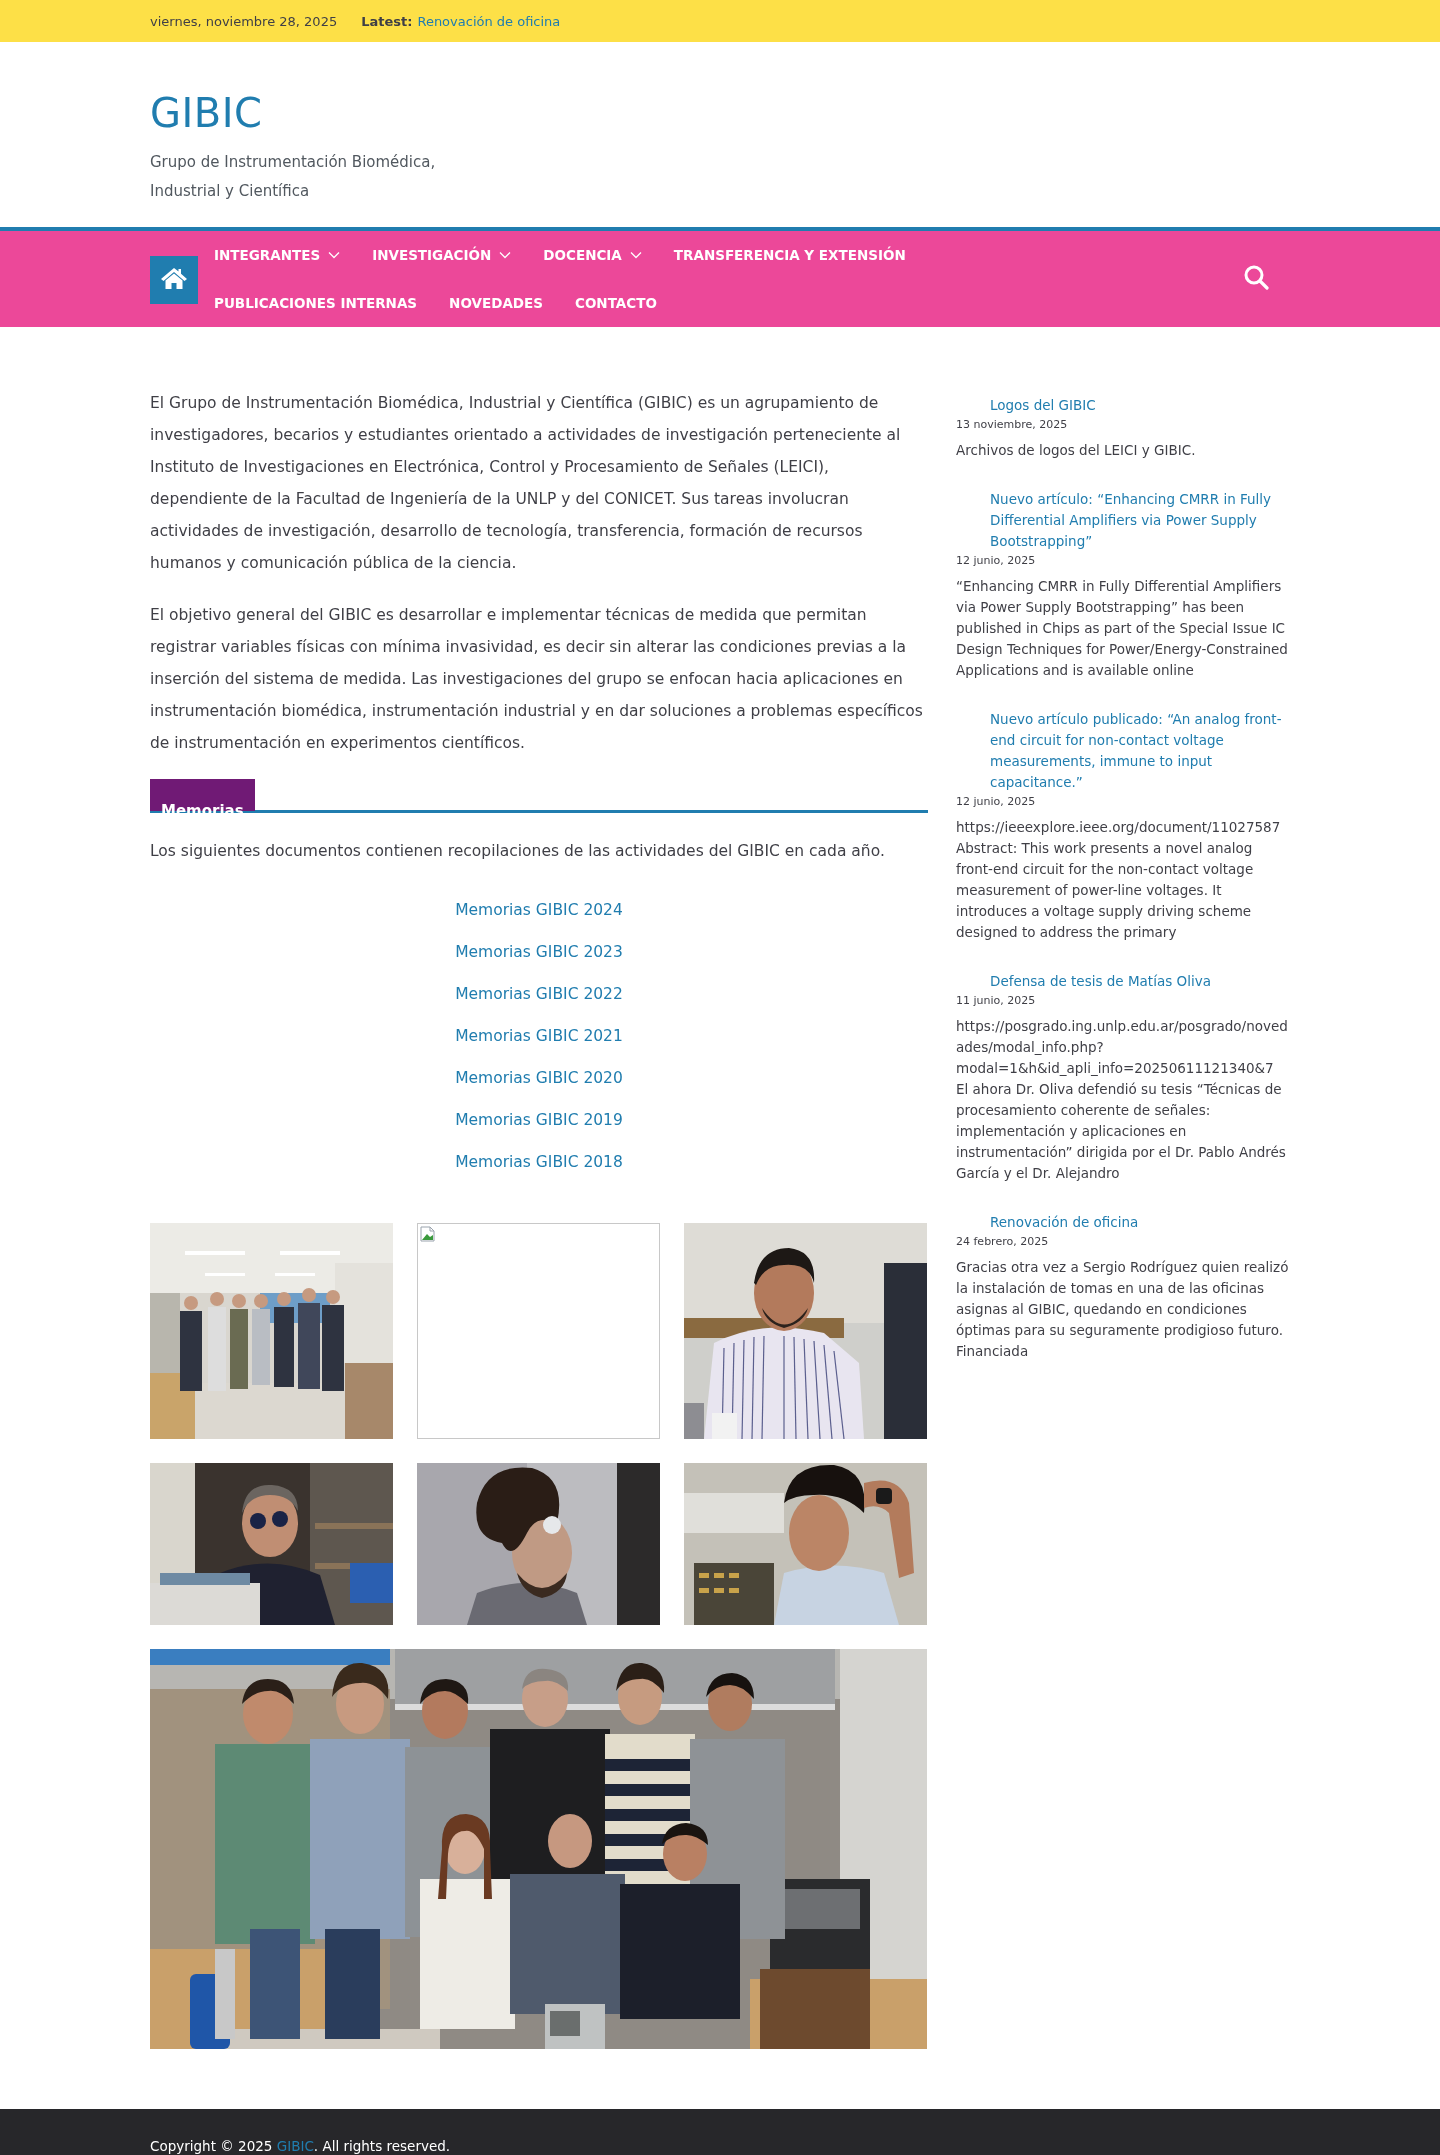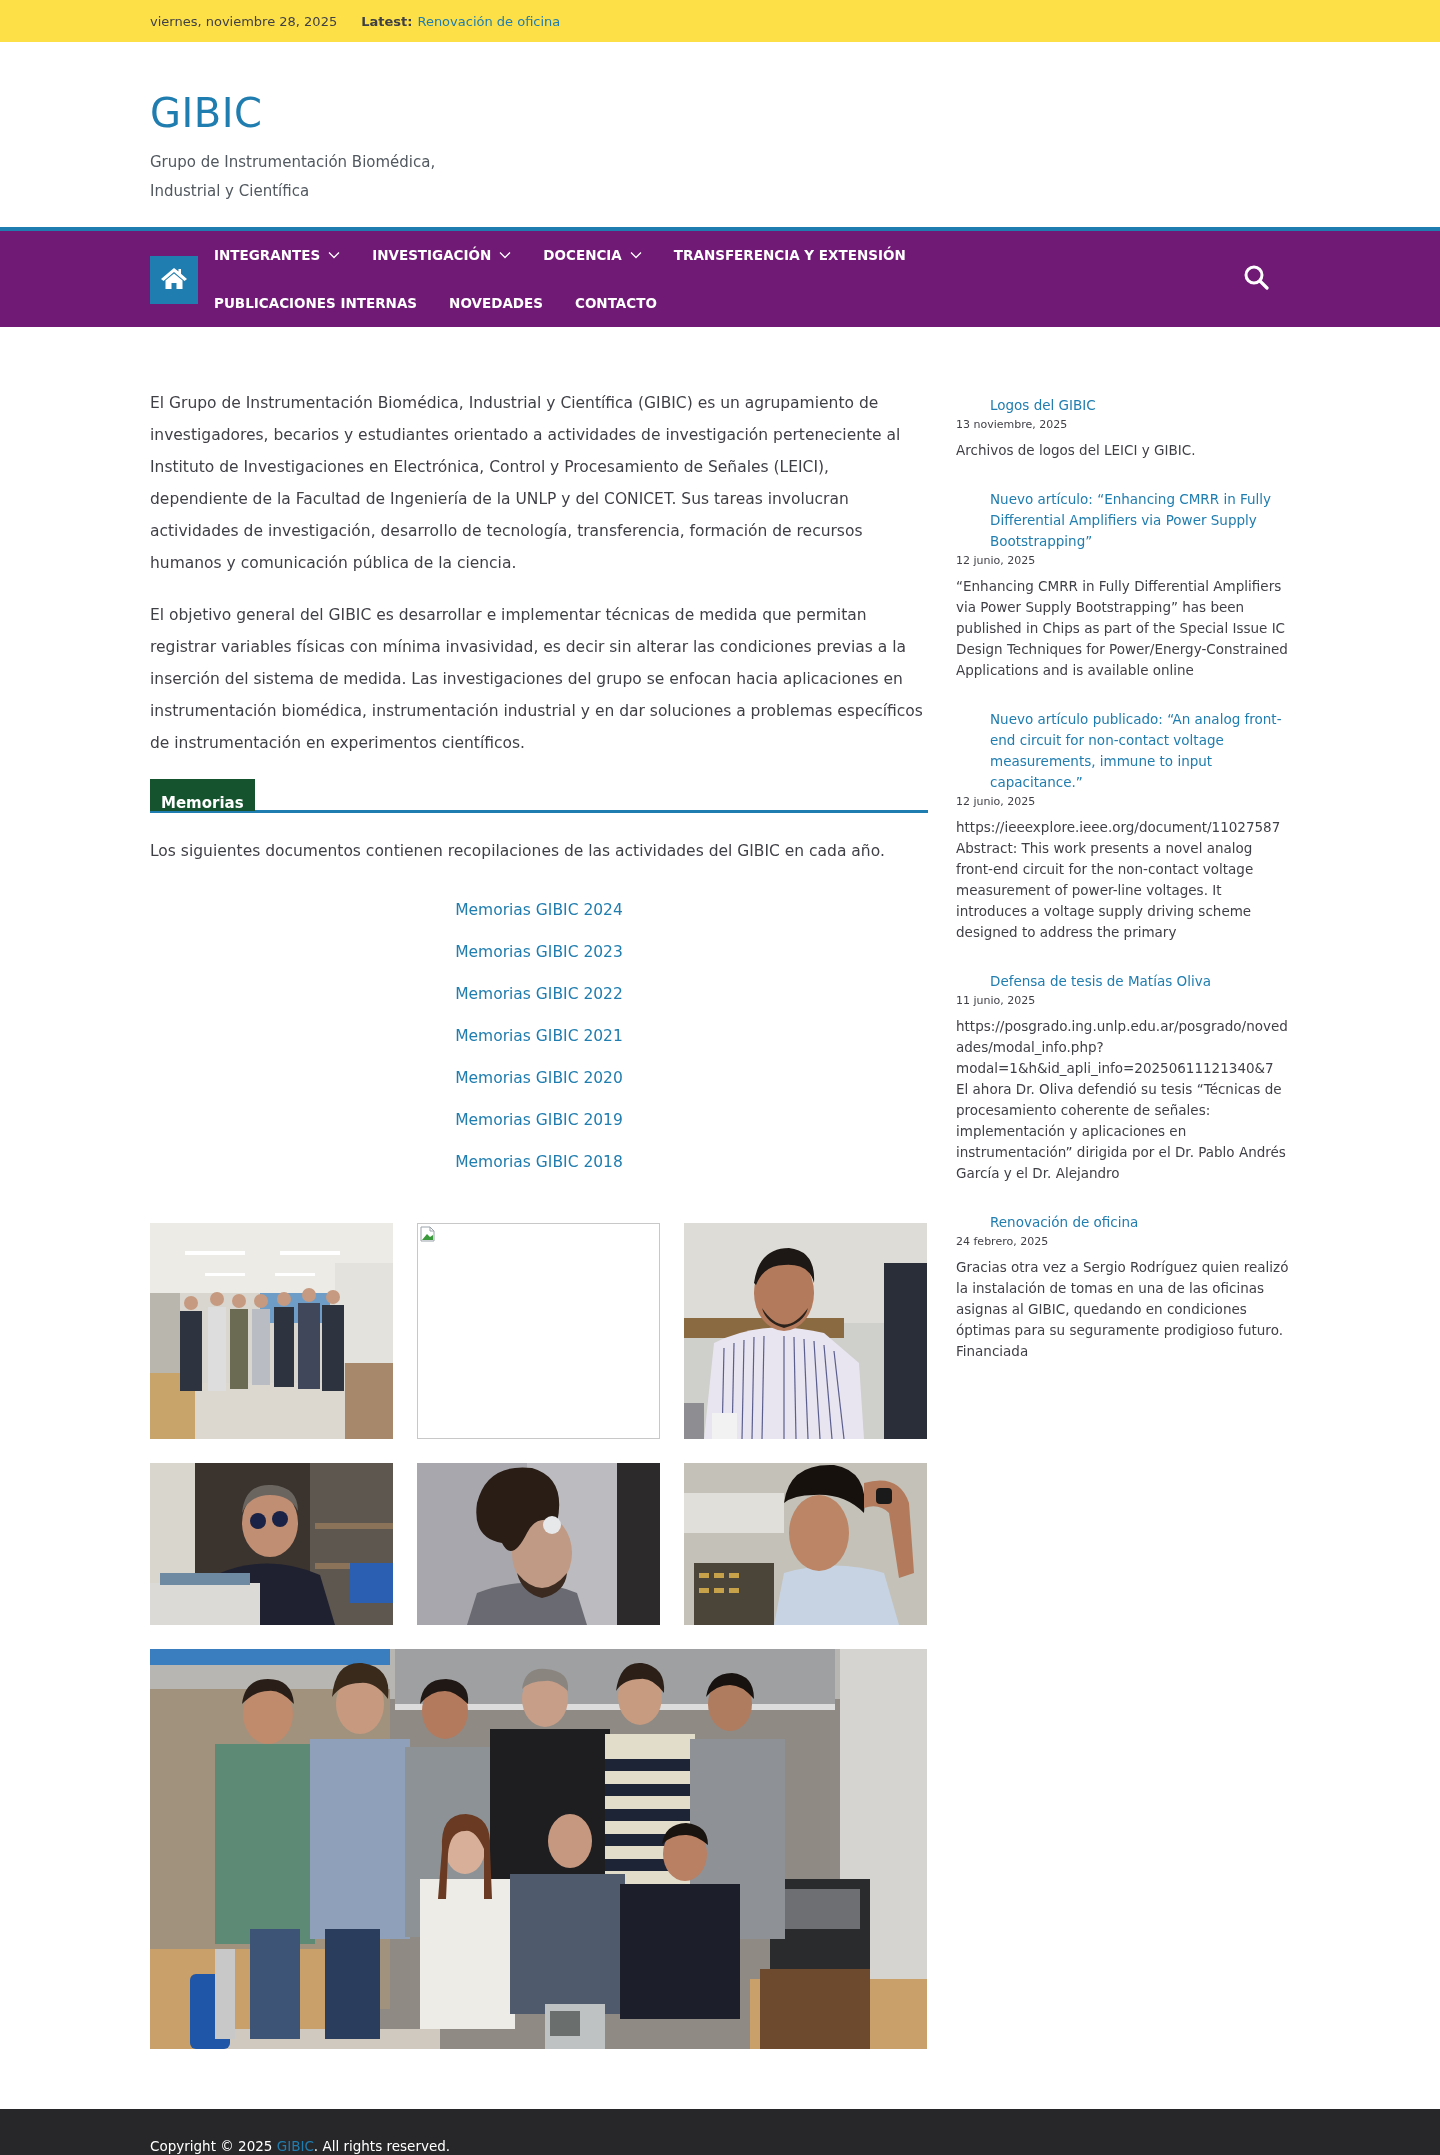--- a/index.html
+++ b/index.html
@@ -15,38 +15,38 @@
   .topbar .latest-label { font-weight: bold; color: #3f3f46; margin-right: 5px; }
   .topbar .latest-link { color: #207daf; }
 
   
   .site-header { height: 185px; }
   .site-header .container { padding-top: 46px; }
   .site-title { font-size: 40px; color: #207daf; font-weight: normal; letter-spacing: 0.5px; line-height: 50px; display:block; }
   .site-desc { font-size: 15px; color: #51585f; line-height: 29px; width: 320px; margin-top: 10px; }
 
   
-  .nav { background: #701a75; border-top: 4px solid #207daf; height: 100px; }
+  .nav { background: #ec4899; border-top: 4px solid #207daf; height: 100px; }
   .nav .container { height: 96px; }
   .home-btn { position: absolute; left: 0; top: 25px; width: 48px; height: 48px; background: #207daf; display: flex; align-items: center; justify-content: center; }
   .menu { position: absolute; left: 64px; top: 0; width: 900px; display: flex; flex-wrap: wrap; }
   .menu-item { display: flex; align-items: center; height: 48px; margin-right: 32px; color: #ffffff; font-size: 13.5px; font-weight: bold; letter-spacing: 0; }
   .menu-item .chev { margin-left: 8px; display: inline-flex; }
   .search-btn { position: absolute; right: 20px; top: 34px; width: 28px; height: 28px; display: flex; align-items: center; justify-content: center; }
 
   
   .main { padding-top: 60px; }
   .main .container { display: flex; justify-content: space-between; }
   .primary { width: 778px; }
   .secondary { width: 334px; padding-top: 8px; }
 
   .para { font-size: 15.5px; line-height: 32px; color: #3f3f46; margin-bottom: 20px; }
 
   .section-heading { border-bottom: 3px solid #207daf; margin-top: 14px; margin-bottom: 24px; height: 34px; }
-  .section-heading span { display: inline-block; background: #14532d; color: #fff; font-weight: bold; font-size: 15px; padding: 8px 11px; line-height: 32px; height: 32px; }
+  .section-heading span { display: inline-block; background: #701a75; color: #fff; font-weight: bold; font-size: 15px; padding: 16px 11px; line-height: 32px; height: 32px; }
 
   .memorias-intro { font-size: 15.5px; color: #3f3f46; margin-bottom: 24px; line-height: 28px; }
   .memorias-list { text-align: center; margin-bottom: 40px; }
   .memorias-list a { display: block; color: #207daf; font-size: 15.5px; line-height: 42px; }
 
   .gallery { display: grid; grid-template-columns: 243px 243px 243px; column-gap: 24px; row-gap: 24px; }
   .photo { position: relative; overflow: hidden; }
   .g-row1 { height: 216px; }
   .g-row2 { height: 162px; }
   .photo.broken { border: 1px solid #c8c8c8; background: #fff; }

